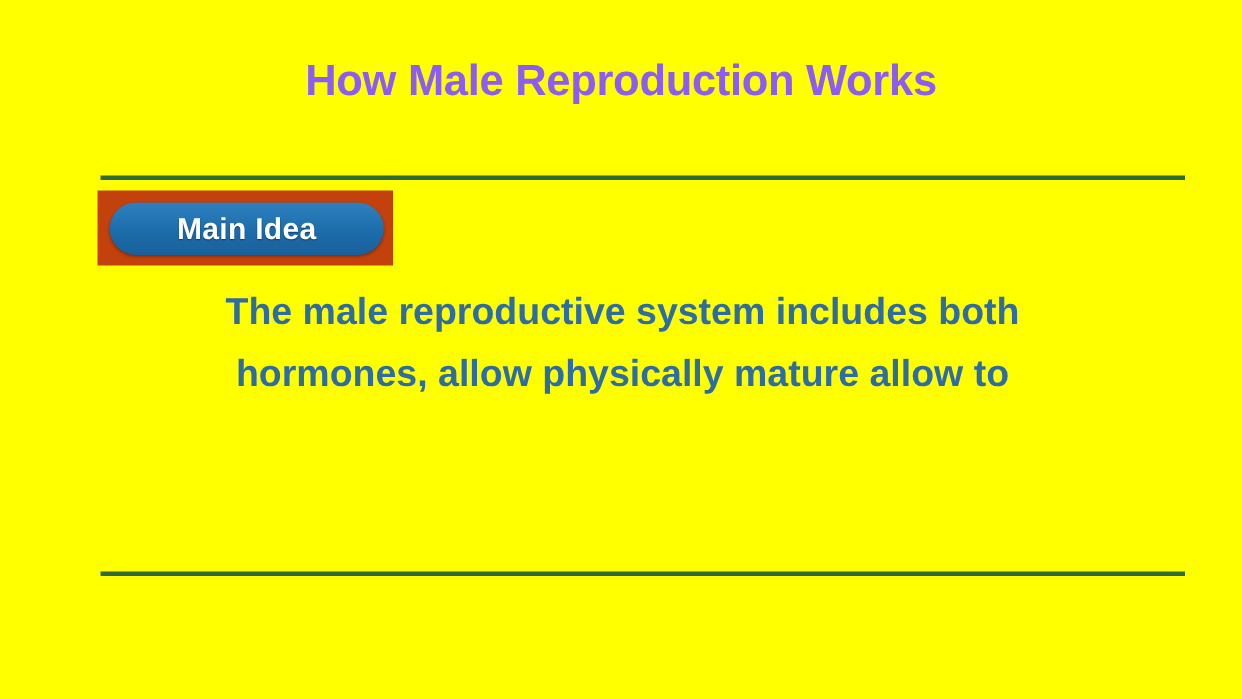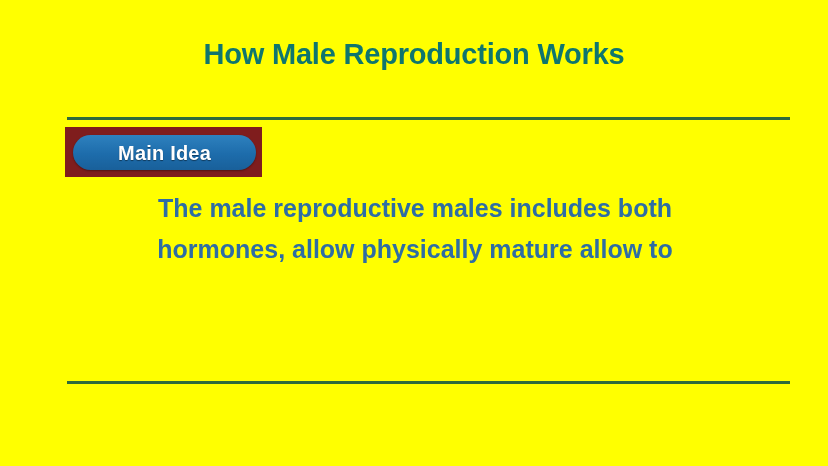--- a/index.html
+++ b/index.html
@@ -23,21 +23,21 @@
 
   
   #slide-title {
     position: absolute;
     left: 0;
     top: 36px;
     width: 828px;
     text-align: center;
     font-size: 29px;
     font-weight: bold;
-    color: #0f766e;
+    color: #8b5cf6;
     letter-spacing: -0.2px;
     line-height: 36px;
     white-space: nowrap;
   }
 
   
   .rule {
     position: absolute;
     left: 67px;
     width: 723px;
@@ -47,21 +47,21 @@
   #rule-top    { top: 117px; }
   #rule-bottom { top: 381px; }
 
   
   #main-idea-badge-box {
     position: absolute;
     left: 65px;
     top: 127px;
     width: 197px;
     height: 50px;
-    background: #7f1d1d;
+    background: #c2410c;
   }
   #main-idea-pill {
     position: absolute;
     left: 8px;
     top: 8px;
     width: 183px;
     height: 35px;
     border-radius: 18px;
     background: #1E70B0;
     background-image: linear-gradient(to bottom, #2E81BE 0%, #1D6CAB 55%, #19609A 100%);
@@ -105,19 +105,19 @@
 
   <div class="rule" id="rule-top"></div>
 
   <div id="main-idea-badge-box">
     <div id="main-idea-pill">
       <span id="main-idea-label">Main Idea</span>
     </div>
   </div>
 
   <div id="main-idea-body">
-    <span class="body-line">The male reproductive males includes both</span>
+    <span class="body-line">The male reproductive system includes both</span>
     <span class="body-line">hormones, allow physically mature allow to</span>
   </div>
 
   <div class="rule" id="rule-bottom"></div>
 
 </div>
 
 </body></html>

